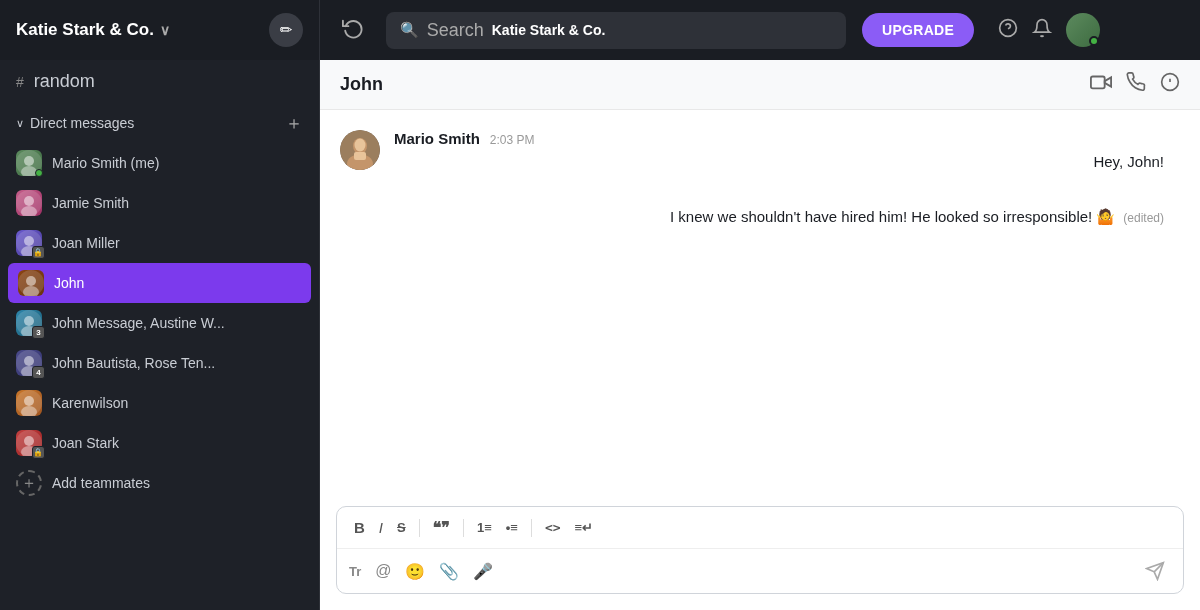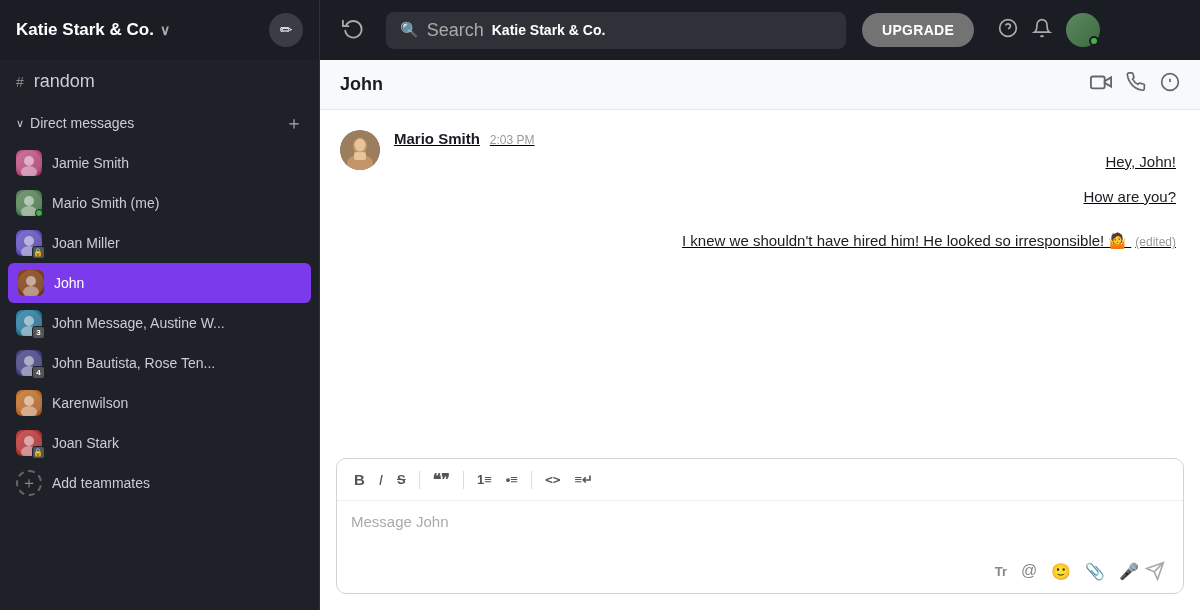--- a/index.html
+++ b/index.html
@@ -10,21 +10,21 @@
     .workspace-area { width: 320px; display: flex; align-items: center; justify-content: space-between; padding: 0 16px; background: #1a1d23; border-right: 1px solid #2e3138; height: 100%; }
     .workspace-name { color: #fff; font-size: 17px; font-weight: 700; display: flex; align-items: center; gap: 6px; cursor: pointer; }
     .workspace-chevron { color: #aaa; font-size: 14px; }
     .edit-btn { width: 34px; height: 34px; border-radius: 50%; background: #3a3d45; border: none; color: #fff; font-size: 15px; cursor: pointer; display: flex; align-items: center; justify-content: center; }
     .main-header { flex: 1; display: flex; align-items: center; padding: 0 16px; gap: 16px; background: #1a1d23; height: 100%; }
     .history-btn { color: #aaa; font-size: 20px; cursor: pointer; background: none; border: none; padding: 6px; }
     .search-bar { flex: 1; max-width: 460px; display: flex; align-items: center; background: #2e3138; border-radius: 8px; padding: 8px 14px; gap: 8px; cursor: text; }
     .search-icon { color: #aaa; font-size: 15px; }
     .search-text { color: #aaa; font-size: 18px; }
     .search-workspace { color: #fff; font-size: 14px; font-weight: 600; }
-    .upgrade-btn { background: #737373; color: #fff; border: none; border-radius: 20px; padding: 9px 20px; font-size: 14px; font-weight: 700; cursor: pointer; letter-spacing: 0.3px; }
+    .upgrade-btn { background: #8b5cf6; color: #fff; border: none; border-radius: 20px; padding: 9px 20px; font-size: 14px; font-weight: 700; cursor: pointer; letter-spacing: 0.3px; }
     .header-icons { display: flex; align-items: center; gap: 14px; margin-left: 8px; }
     .header-icon { color: #aaa; font-size: 18px; cursor: pointer; background: none; border: none; }
     .avatar-wrapper { position: relative; cursor: pointer; }
     .avatar-img { width: 34px; height: 34px; border-radius: 50%; background: #888; display: flex; align-items: center; justify-content: center; overflow: hidden; }
     .avatar-status { width: 10px; height: 10px; border-radius: 50%; background: #44b244; position: absolute; bottom: 1px; right: 1px; border: 2px solid #1a1d23; }
 
     
     .body { display: flex; flex: 1; overflow: hidden; }
 
     
@@ -41,37 +41,37 @@
     .add-teammate-icon { width: 26px; height: 26px; border-radius: 50%; border: 2px dashed #666; display: flex; align-items: center; justify-content: center; color: #888; font-size: 16px; flex-shrink: 0; }
 
     
     .chat-area { flex: 1; display: flex; flex-direction: column; background: #fff; }
     .chat-header { display: flex; align-items: center; justify-content: space-between; padding: 12px 20px; border-bottom: 1px solid #e8e8e8; background: #f8f9fa; }
     .chat-name { font-size: 18px; font-weight: 700; color: #1a1d23; }
     .chat-header-actions { display: flex; align-items: center; gap: 14px; }
     .chat-action-btn { background: none; border: none; color: #666; font-size: 18px; cursor: pointer; }
 
     
-    .messages-area { flex: 1; padding: 20px 24px 10px 20px; overflow-y: auto; text-decoration: underline; }
+    .messages-area { flex: 1; padding: 20px 36px 10px 20px; overflow-y: auto; }
     .message { display: flex; gap: 14px; margin-bottom: 4px; }
     .message-avatar { width: 40px; height: 40px; border-radius: 50%; overflow: hidden; flex-shrink: 0; background: #ccc; }
     .message-content { flex: 1; }
     .message-header { display: flex; align-items: baseline; gap: 10px; margin-bottom: 4px; }
     .message-sender { font-size: 15px; font-weight: 700; color: #1a1d23; }
     .message-time { font-size: 12px; color: #999; }
     .message-text { font-size: 15px; color: #1a1d23; line-height: 1.5; margin-bottom: 2px; text-align: right; }
     .edited-label { font-size: 12px; color: #999; margin-left: 4px; }
 
     
     .message-input-area { border: 1.5px solid #d0d4da; border-radius: 10px; margin: 0 16px 16px 16px; overflow: hidden; background: #fff; }
     .toolbar { display: flex; align-items: center; padding: 8px 12px; gap: 4px; border-bottom: 1px solid #eee; }
     .toolbar-btn { background: none; border: none; color: #555; font-size: 15px; cursor: pointer; padding: 3px 5px; border-radius: 4px; font-weight: 700; }
     .toolbar-sep { width: 1px; height: 18px; background: #ddd; margin: 0 4px; }
     .input-box { padding: 12px 14px; min-height: 48px; color: #aaa; font-size: 15px; }
-    .input-footer { display: flex; align-items: center; justify-content: flex-end; padding: 6px 12px; }
+    .input-footer { display: flex; align-items: center; justify-content: space-between; padding: 6px 12px; }
     .input-footer-left { display: flex; align-items: center; gap: 14px; color: #888; font-size: 16px; }
     .footer-icon { cursor: pointer; background: none; border: none; color: #888; font-size: 16px; }
     .send-btn { width: 32px; height: 32px; background: none; border: none; color: #aaa; font-size: 18px; cursor: pointer; display: flex; align-items: center; justify-content: center; }
 
     
     .av-mario { background: linear-gradient(135deg, #5c8a5e, #3d6b40); }
     .av-jamie { background: linear-gradient(135deg, #c45e8a, #a03065); }
     .av-joan { background: linear-gradient(135deg, #6a5acd, #483a9a); }
     .av-john { background: linear-gradient(135deg, #8b4513, #6a3310); }
     .av-johnb1 { background: linear-gradient(135deg, #2e86ab, #1a5e78); }
@@ -141,42 +141,42 @@
       <div class="dm-header-left">
         <span style="font-size:11px;">∨</span>
         <span>Direct messages</span>
       </div>
       <button class="add-dm-btn">＋</button>
     </div>
 
     <div id="dm-list">
         <div class="sidebar-item">
           <div style="position: relative;">
+            <div class="user-avatar av-mario">
+              <svg width="26" height="26" viewBox="0 0 26 26">
+                <circle cx="13" cy="13" r="13" fill="rgba(255,255,255,0.15)"></circle>
+                <circle cx="13" cy="11" r="5" fill="rgba(255,255,255,0.5)"></circle>
+                <ellipse cx="13" cy="22" rx="8" ry="6" fill="rgba(255,255,255,0.4)"></ellipse>
+              </svg>
+            </div>
+            <div style="width: 8px; height: 8px; border-radius: 50%; background: rgb(68, 178, 68); position: absolute; bottom: -1px; right: -1px; border: 1.5px solid rgb(30, 33, 40);"></div>
+          </div>
+          <span style="overflow: hidden; text-overflow: ellipsis; white-space: nowrap; max-width: 200px;">Mario Smith (me)</span>
+        </div>
+        <div class="sidebar-item">
+          <div style="position: relative;">
             <div class="user-avatar av-jamie">
               <svg width="26" height="26" viewBox="0 0 26 26">
                 <circle cx="13" cy="13" r="13" fill="rgba(255,255,255,0.15)"></circle>
                 <circle cx="13" cy="11" r="5" fill="rgba(255,255,255,0.5)"></circle>
                 <ellipse cx="13" cy="22" rx="8" ry="6" fill="rgba(255,255,255,0.4)"></ellipse>
               </svg>
             </div>
           </div>
           <span style="overflow: hidden; text-overflow: ellipsis; white-space: nowrap; max-width: 200px;">Jamie Smith</span>
-        </div>
-        <div class="sidebar-item">
-          <div style="position: relative;">
-            <div class="user-avatar av-mario">
-              <svg width="26" height="26" viewBox="0 0 26 26">
-                <circle cx="13" cy="13" r="13" fill="rgba(255,255,255,0.15)"></circle>
-                <circle cx="13" cy="11" r="5" fill="rgba(255,255,255,0.5)"></circle>
-                <ellipse cx="13" cy="22" rx="8" ry="6" fill="rgba(255,255,255,0.4)"></ellipse>
-              </svg>
-            </div>
-            <div style="width: 8px; height: 8px; border-radius: 50%; background: rgb(68, 178, 68); position: absolute; bottom: -1px; right: -1px; border: 1.5px solid rgb(30, 33, 40);"></div>
-          </div>
-          <span style="overflow: hidden; text-overflow: ellipsis; white-space: nowrap; max-width: 200px;">Mario Smith (me)</span>
         </div>
         <div class="sidebar-item">
           <div style="position: relative;">
             <div class="user-avatar av-joan">
               <svg width="26" height="26" viewBox="0 0 26 26">
                 <circle cx="13" cy="13" r="13" fill="rgba(255,255,255,0.15)"></circle>
                 <circle cx="13" cy="11" r="5" fill="rgba(255,255,255,0.5)"></circle>
                 <ellipse cx="13" cy="22" rx="8" ry="6" fill="rgba(255,255,255,0.4)"></ellipse>
               </svg>
             </div>
@@ -294,21 +294,20 @@
             </svg>
           </div>
         </div>
         <div class="message-content">
           <div class="message-header">
             <span class="message-sender">Mario Smith</span>
             <span class="message-time">2:03 PM</span>
           </div>
           <div class="message-text">Hey, John!</div>
           <div style="height:10px;"></div>
-          <div class="message-text">How are you?</div>
           <div style="height:10px;"></div>
           <div style="height:10px;"></div>
           <div class="message-text">I knew we shouldn't have hired him! He looked so irresponsible! 🤷 <span class="edited-label">(edited)</span></div>
         </div>
       </div>
     </div>
 
     <div class="message-input-area">
       <div class="toolbar">
         <button class="toolbar-btn" style="font-weight:900;font-style:normal;">B</button>
@@ -316,23 +315,20 @@
         <button class="toolbar-btn" style="text-decoration:line-through;font-size:13px;">S</button>
         <div class="toolbar-sep"></div>
         <button class="toolbar-btn" style="font-size:16px;">❝❞</button>
         <div class="toolbar-sep"></div>
         <button class="toolbar-btn" style="font-size:13px;">1≡</button>
         <button class="toolbar-btn" style="font-size:13px;">•≡</button>
         <div class="toolbar-sep"></div>
         <button class="toolbar-btn" style="font-family:monospace;font-size:13px;">&lt;&gt;</button>
         <button class="toolbar-btn" style="font-size:13px;">≡↵</button>
       </div>
-      <div class="input-box" contenteditable="true" style="">
-        <span style="color:#aaa;">Message John</span>
-      </div>
       <div class="input-footer">
         <div class="input-footer-left">
           <button class="footer-icon" style="font-size:13px;font-weight:700;color:#888;">Tr</button>
           <button class="footer-icon">@</button>
           <button class="footer-icon">🙂</button>
           <button class="footer-icon">📎</button>
           <button class="footer-icon">🎤</button>
         </div>
         <button class="send-btn">
           <svg width="20" height="20" viewBox="0 0 24 24" fill="none" stroke="#aaa" stroke-width="2">

